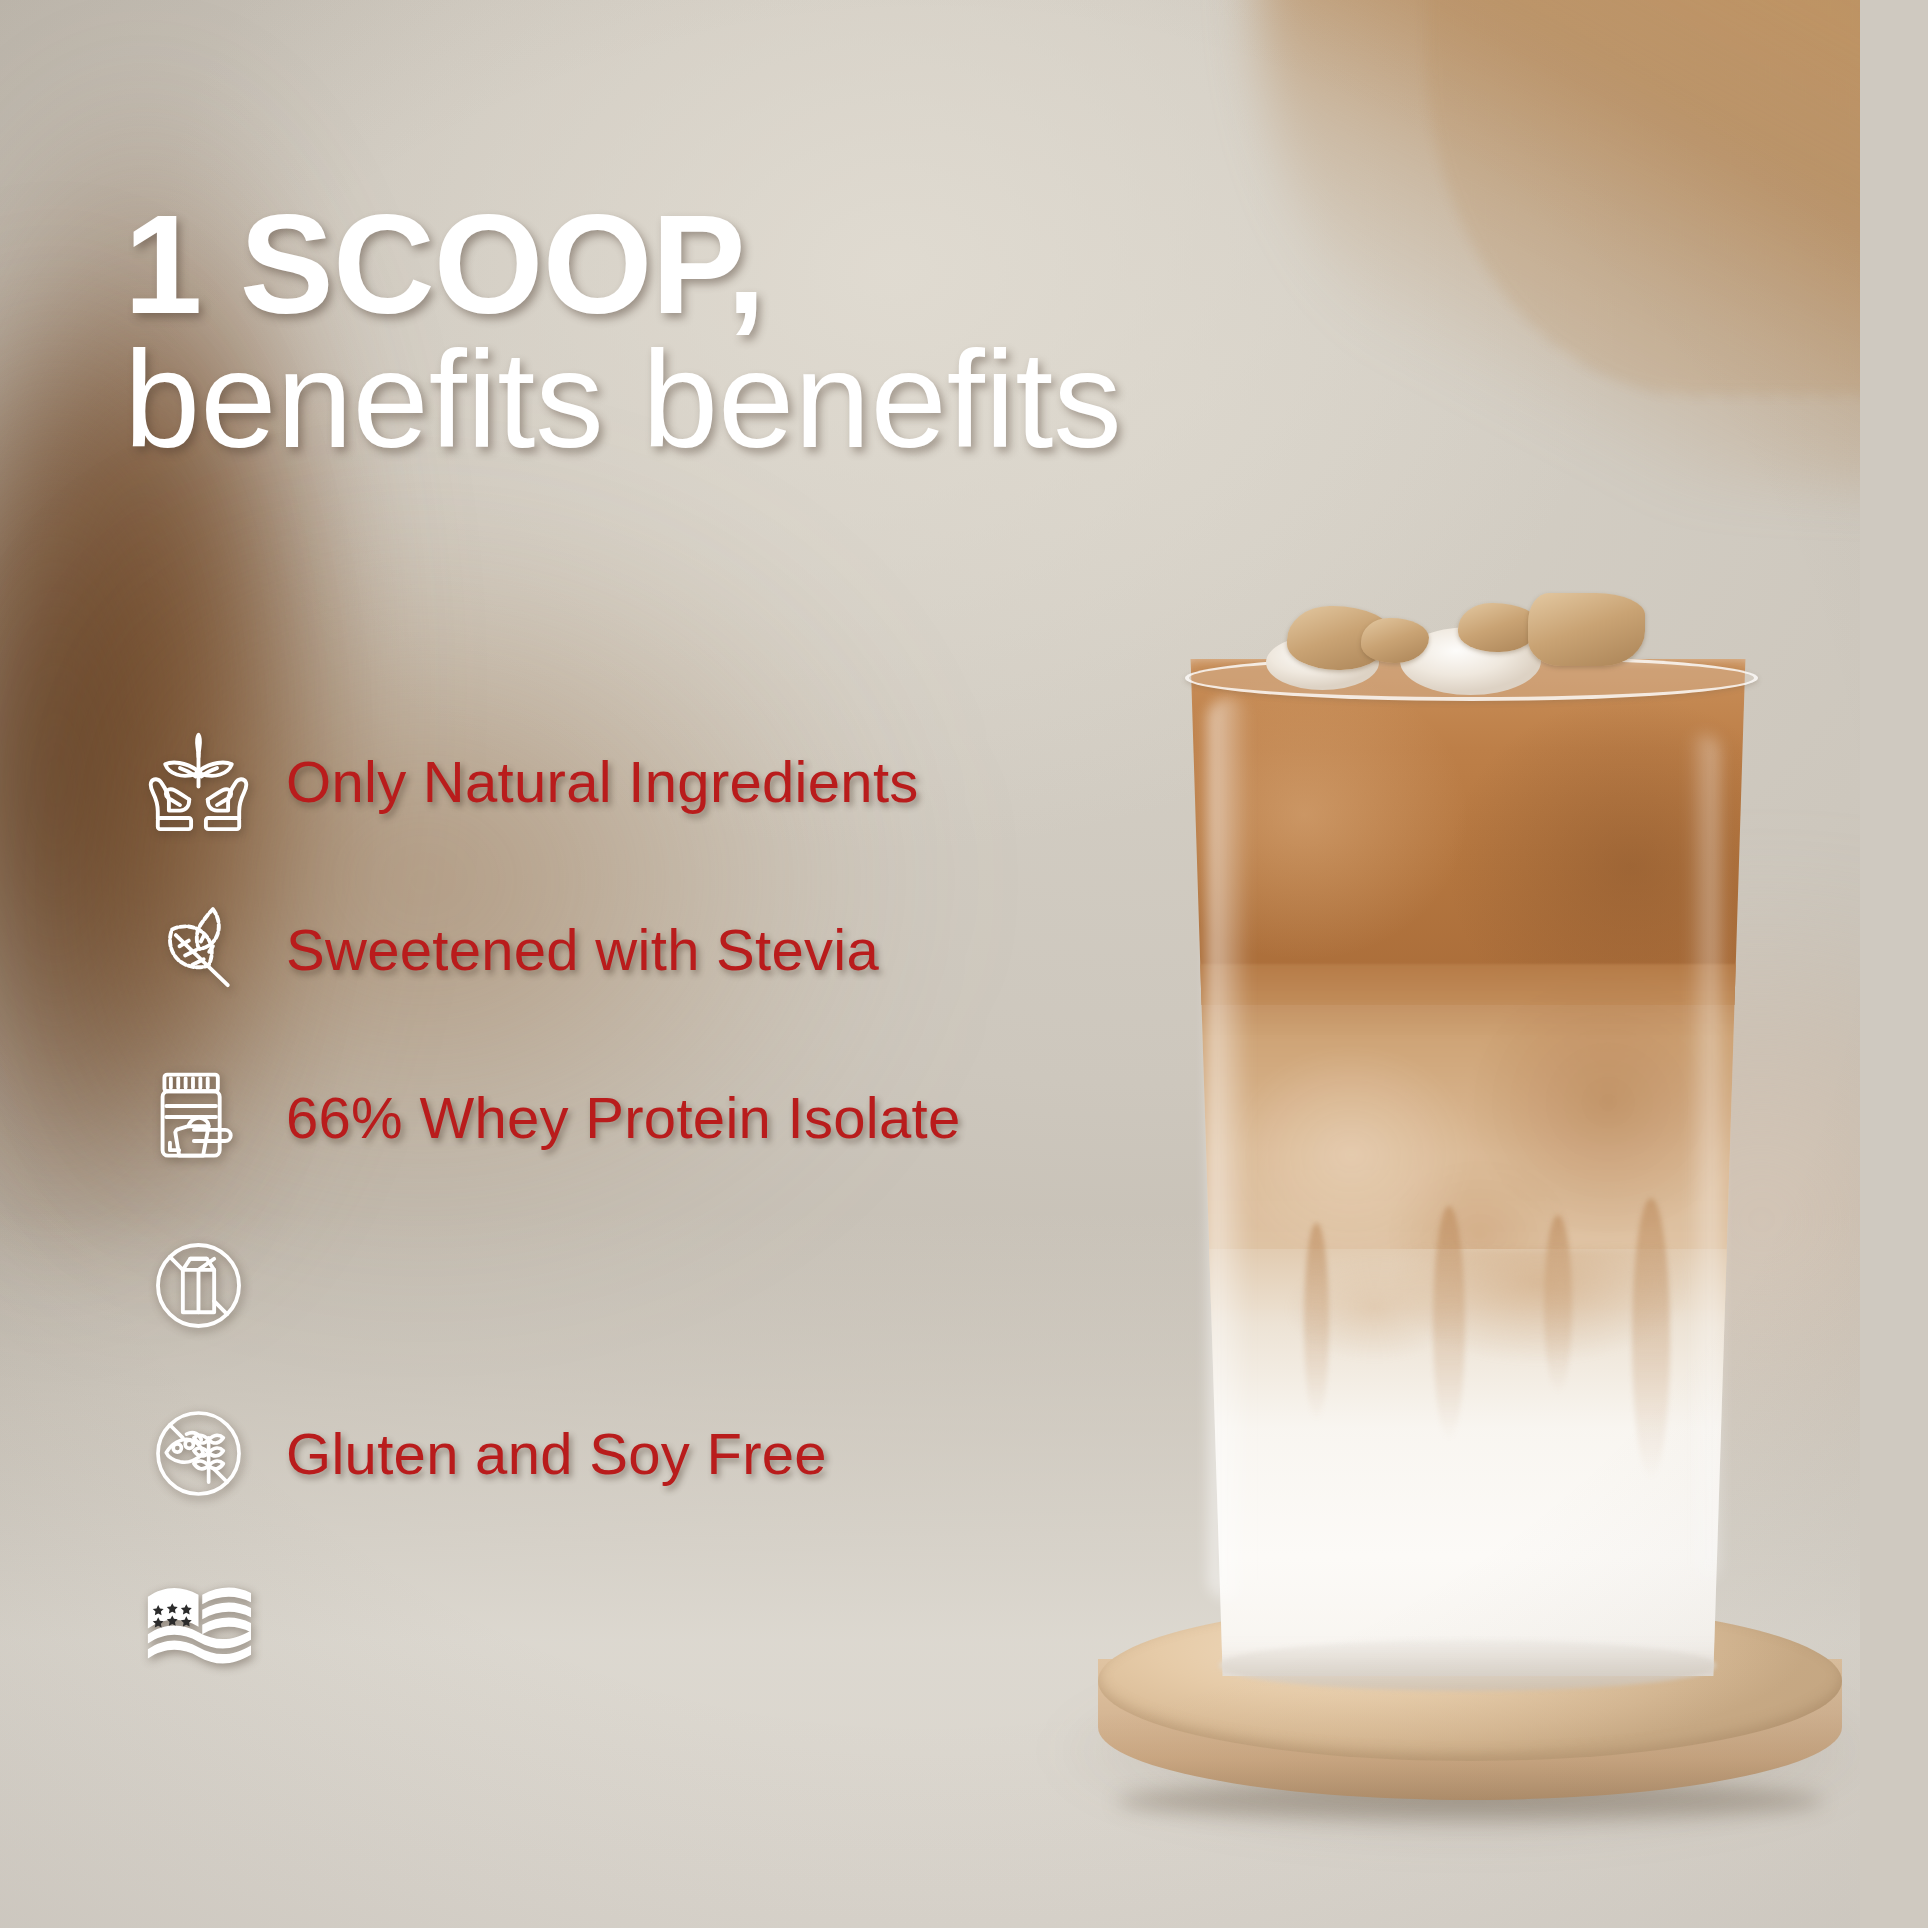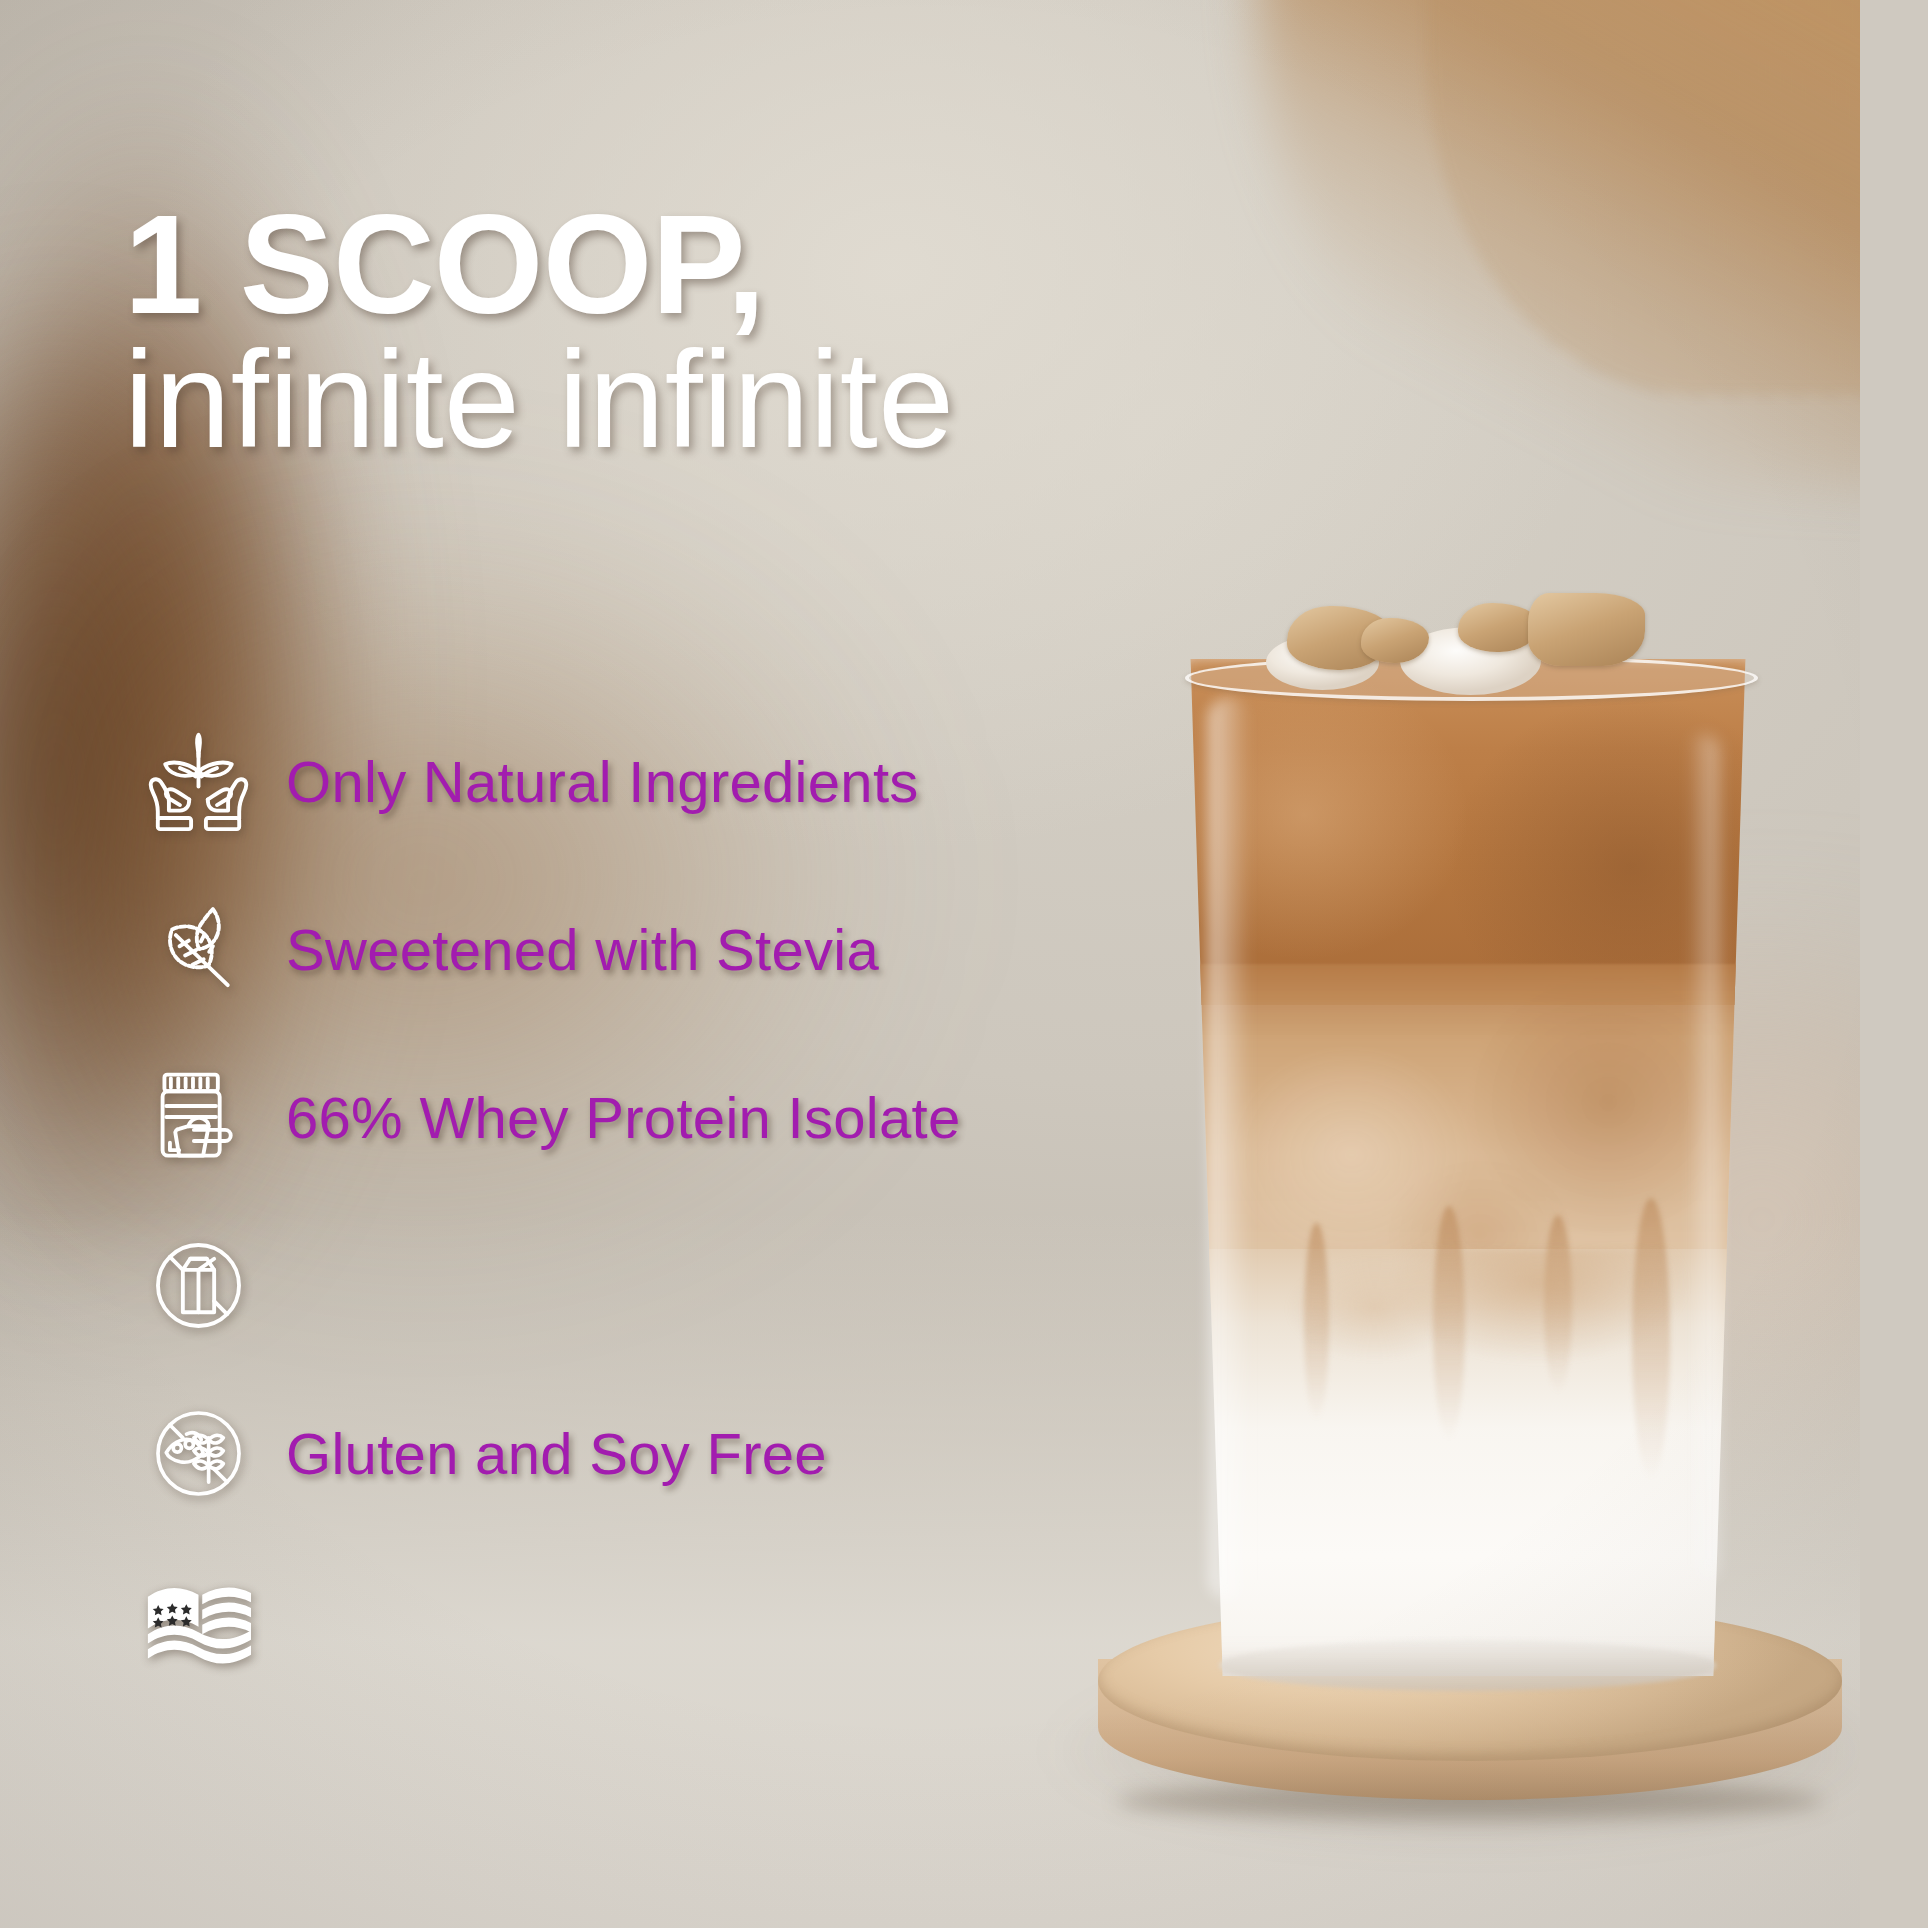--- a/index.html
+++ b/index.html
@@ -383,21 +383,21 @@
     display: flex;
     align-items: center;
     justify-content: center;
   }
   .benefit-icon svg {
     filter: drop-shadow(2.8px 3.8px 4.7px rgba(62,46,34,0.45));
   }
   .benefit-label {
     font-size: 58px;
     font-weight: 400;
-    color: #a21caf;
+    color: #b91c1c;
     letter-spacing: 0.3px;
     white-space: nowrap;
     text-shadow: 2.8px 3.8px 6.6px rgba(66,50,38,0.45);
     margin-left: 17px;
   }
 </style>
 </head>
 <body>
 
 <div id="poster">
@@ -446,21 +446,21 @@
       <div class="crumb" style="left:185px; top:-41px; width:68px; height:45px;"></div>
       <div class="crumb" style="left:282px; top:-56px; width:81px; height:49px;"></div>
       <div class="crumb" style="left:352px; top:-66px; width:117px; height:73px; border-radius:18% 42% 36% 28% / 40% 30% 48% 36%;"></div>
     </div>
   </div>
 
   <div class="bg-vignette"></div>
 
   <div class="headline">
     <div class="headline-line1">1 SCOOP,</div>
-    <div class="headline-line2">infinite infinite</div>
+    <div class="headline-line2">benefits benefits</div>
   </div>
 
   <div class="benefits">
 
     <div class="benefit-row">
       <div class="benefit-icon">
         <svg width="111" height="104" viewBox="0 0 120 112" fill="none" stroke="#ffffff" stroke-width="4.2" stroke-linecap="round" stroke-linejoin="round">
           <path d="M60 62 V26"></path>
           <path d="M60 30c0-10 4-18 0-24-4 6 0 14 0 24z"></path>
           <path d="M58 44C46 36 32 34 24 38c4 10 18 16 34 10z"></path>

